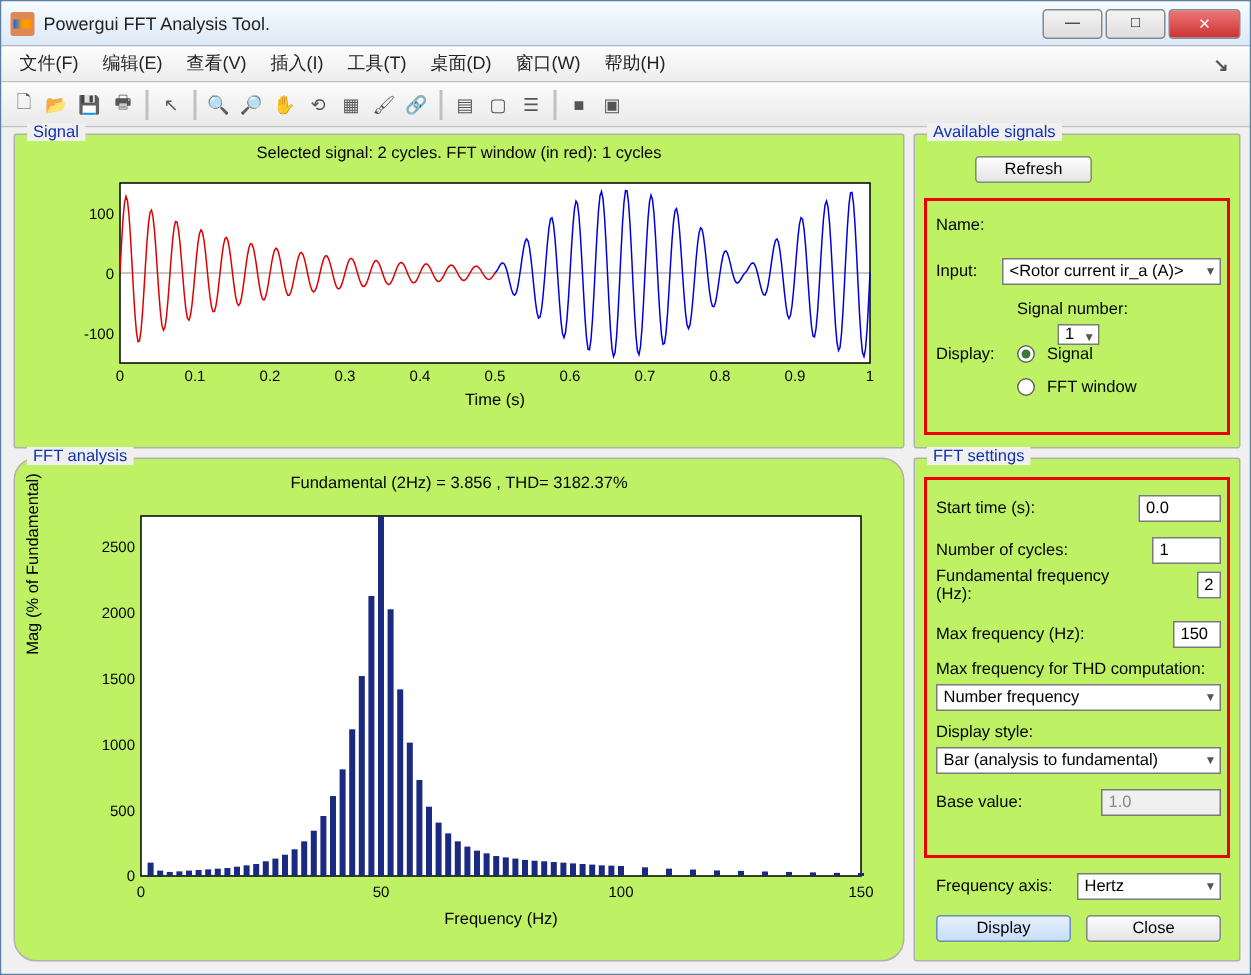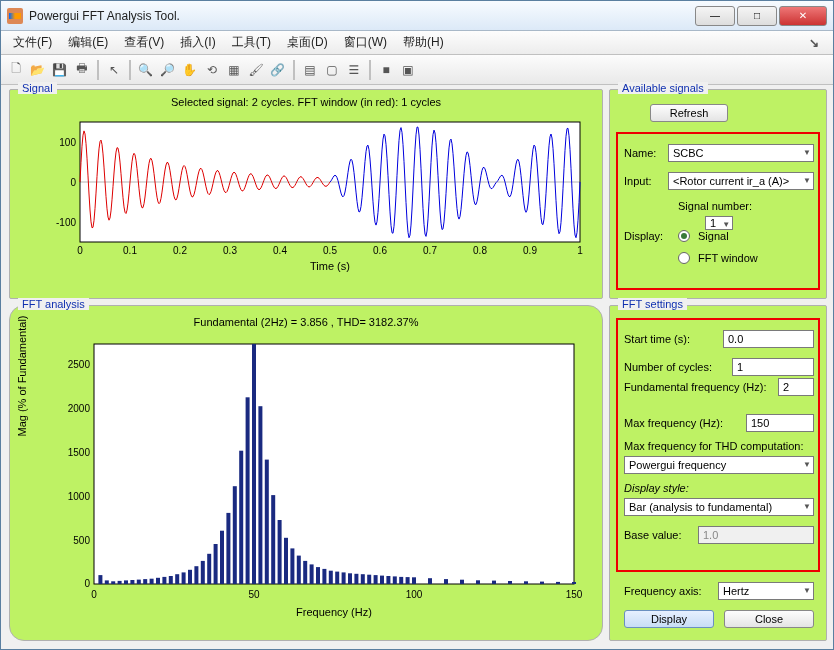--- a/index.html
+++ b/index.html
@@ -27,21 +27,21 @@
 .fs-settings { left:608px; top:220px; width:218px; height:336px; }
 .redbox { border:2px solid #e00; position:absolute; }
 .plot-title { position:absolute; font-size:11px; color:#000; text-align:center; width:100%;}
 svg { display:block; }
 .btn { background: linear-gradient(#fdfdfd,#e4e4e4); border:1px solid #888; border-radius:3px; font-size:11px; text-align:center; padding:2px 0;}
 .btn.blue { background: linear-gradient(#e6f0ff,#c8ddf5); border-color:#6a90c0;}
 .lbl { font-size:11px; color:#000; }
 .field { display:flex; align-items:center; gap:4px; position:absolute;}
 .combo { border:1px solid #7a7a7a; background:#fff; font-size:11px; height:18px; display:flex; align-items:center; padding:0 16px 0 4px; position:relative; flex:1;}
 .combo::after { content:"▼"; position:absolute; right:2px; font-size:8px; color:#555; top:3px;}
-.txt { border:1px solid #7a7a7a; background:#fff; font-size:11px; height:18px; padding:0 4px; display:flex; align-items:center; flex:1;}
+.txt { border:1px solid #7a7a7a; background:#fff; font-size:11px; height:18px; padding:0 4px; display:flex; align-items:center; flex:1;margin-left:36px;}
 .txt.disabled { background:#f0f0f0; color:#888;}
 .radio { width:12px; height:12px; border:1px solid #666; border-radius:50%; background:#fff; display:inline-block; position:relative; margin-right:4px; vertical-align:middle;}
 .radio.checked::after { content:""; position:absolute; left:2px; top:2px; width:6px; height:6px; background:#3a7a3a; border-radius:50%;}
 </style>
 </head>
 <body>
 
 <div class="window">
   <div class="titlebar">
     <div class="icon"></div>
@@ -208,23 +208,20 @@
           </g>
       </svg>
     </div>
 
     <div class="fieldset fs-avail">
       <div class="legend">Available signals</div>
       <div class="btn" style="position:absolute;left:40px;top:14px;width:78px;">Refresh</div>
       <div class="redbox" style="left:6px;top:42px;width:204px;height:158px;"></div>
       <div class="field" style="left:14px;top:54px;width:190px;">
         <span class="lbl" style="width:40px">Name:</span>
-        <div class="combo">
-            <span>SCBC</span>
-          </div>
       </div>
       <div class="field" style="left:14px;top:82px;width:190px;">
         <span class="lbl" style="width:40px">Input:</span>
         <div class="combo">
             <span>&lt;Rotor current ir_a (A)&gt;</span>
           </div>
       </div>
       <div class="field" style="left:14px;top:110px;width:190px;flex-direction:column;">
         <span class="lbl" style="width:82px">Signal number:</span>
         <div class="combo">
@@ -265,23 +262,23 @@
           </div>
       </div>
       <div class="field" style="left:14px;top:108px;width:190px;">
         <span class="lbl" style="width:118px">Max frequency (Hz):</span>
         <div class="txt">
             <span>150</span>
           </div>
       </div>
       <div class="lbl" style="position:absolute;left:14px;top:134px;">Max frequency for THD computation:</div>
       <div class="combo" style="position:absolute;left:14px;top:150px;width:190px;">
-          <span>Powergui frequency</span>
+          <span>Number frequency</span>
         </div>
-      <div class="lbl" style="position:absolute;left:14px;top:176px;font-style:italic;">Display style:</div>
+      <div class="lbl" style="position:absolute;left:14px;top:176px;">Display style:</div>
       <div class="combo" style="position:absolute;left:14px;top:192px;width:190px;">
           <span>Bar (analysis to fundamental)</span>
         </div>
       <div class="field" style="left:14px;top:220px;width:190px;">
         <span class="lbl" style="width:70px">Base value:</span>
         <div class="txt disabled">
             <span>1.0</span>
           </div>
       </div>
       <div class="field" style="left:14px;top:276px;width:190px;">

